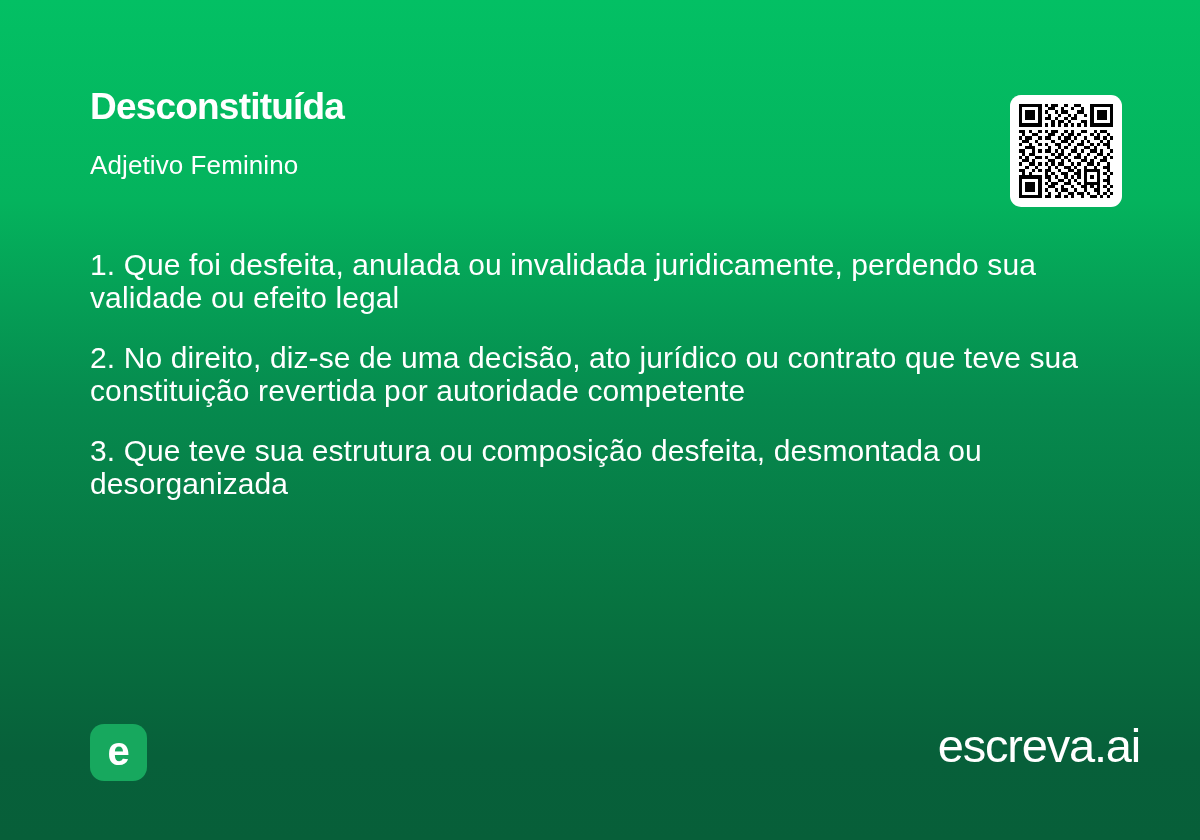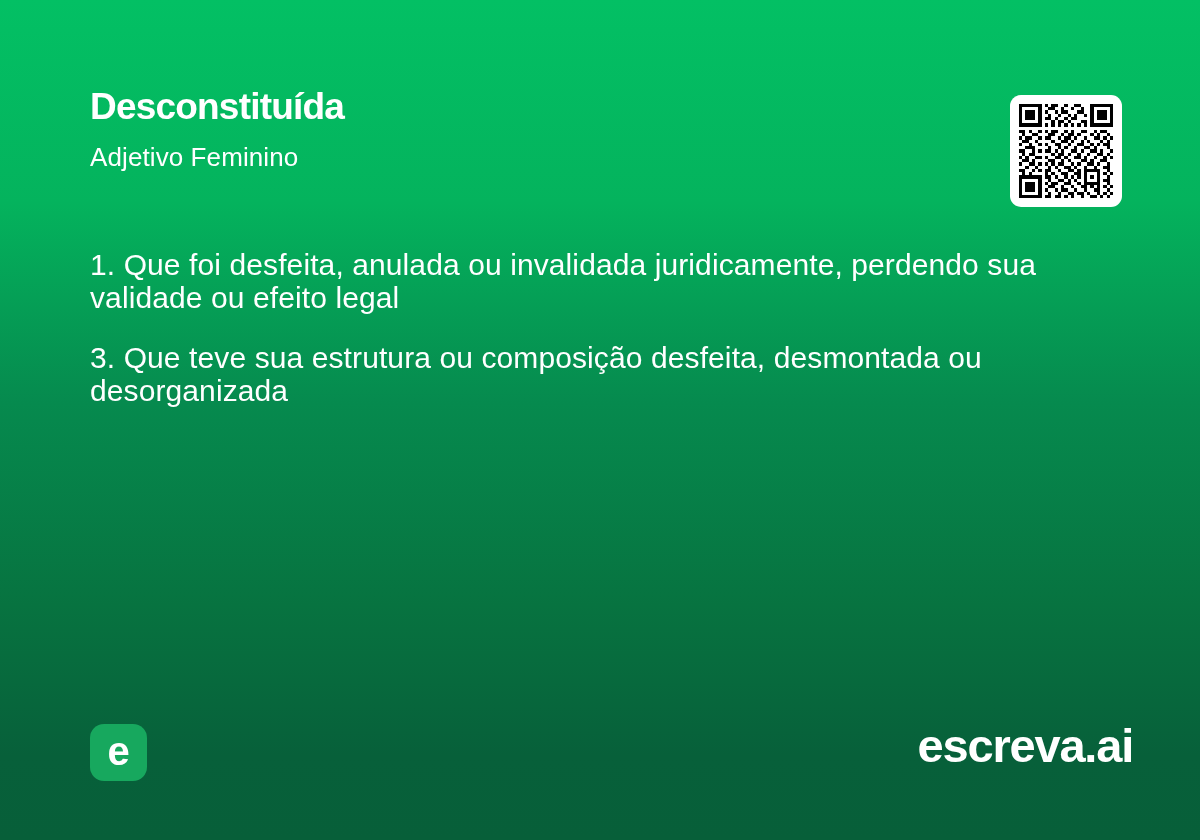--- a/index.html
+++ b/index.html
@@ -42,21 +42,21 @@
   .word-title {
     font-size:37px;
     font-weight:700;
     line-height:1.04;
     color:#ffffff;
     letter-spacing:-0.8px;
     white-space:nowrap;
   }
 
   .word-class {
-    margin-top:16px;
+    margin-top:24px;
     font-size:26px;
     font-weight:400;
     line-height:1.2;
     color:#ffffff;
     letter-spacing:0.1px;
   }
 
   
   .qr-card {
     position:absolute;
@@ -104,24 +104,24 @@
   .footer-logo-letter {
     color:#ffffff;
     font-size:40px;
     font-weight:700;
     line-height:1;
     margin-top:-3px;
   }
 
   .brand {
     position:absolute;
-    right:67px;
+    right:60px;
     top:722px;
     font-size:47px;
-    font-weight:700;
+    font-weight:400;
     line-height:1;
     color:#ffffff;
     letter-spacing:-1.2px;
     white-space:nowrap;
   }
 </style>
 </head>
 <body>
 
 <div class="card">
@@ -374,20 +374,21 @@
         <rect x="19" y="28" width="1" height="1"></rect>
           <rect x="22" y="28" width="2" height="1"></rect>
         <rect x="25" y="28" width="1" height="1"></rect>
           <rect x="27" y="28" width="1" height="1"></rect>
       </g>
     </svg>
   </div>
 
   <div class="definitions">
     <p class="definition">1. Que foi desfeita, anulada ou invalidada juridicamente, perdendo sua validade ou efeito legal</p>
+    <p class="definition">2. No direito, diz-se de uma decisão, ato jurídico ou contrato que teve sua constituição revertida por autoridade competente</p>
     <p class="definition">3. Que teve sua estrutura ou composição desfeita, desmontada ou desorganizada</p>
   </div>
 
   <div class="footer-logo">
     <span class="footer-logo-letter">e</span>
   </div>
 
   <div class="brand">escreva.ai</div>
 
 </div>

